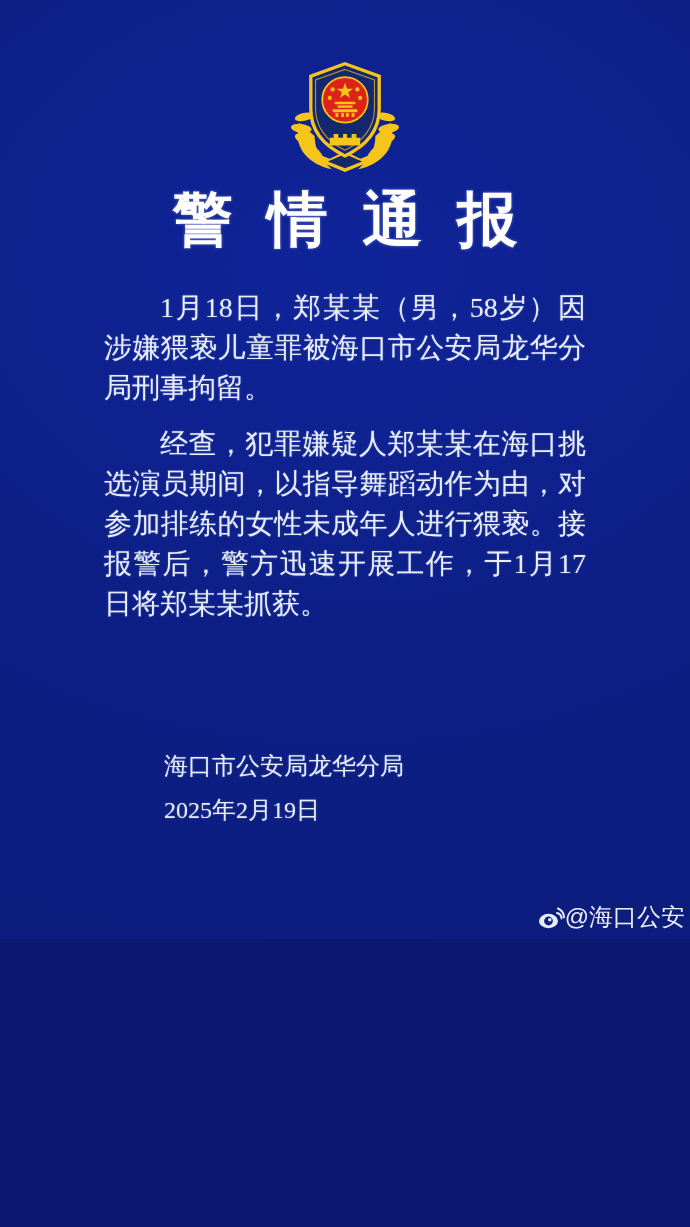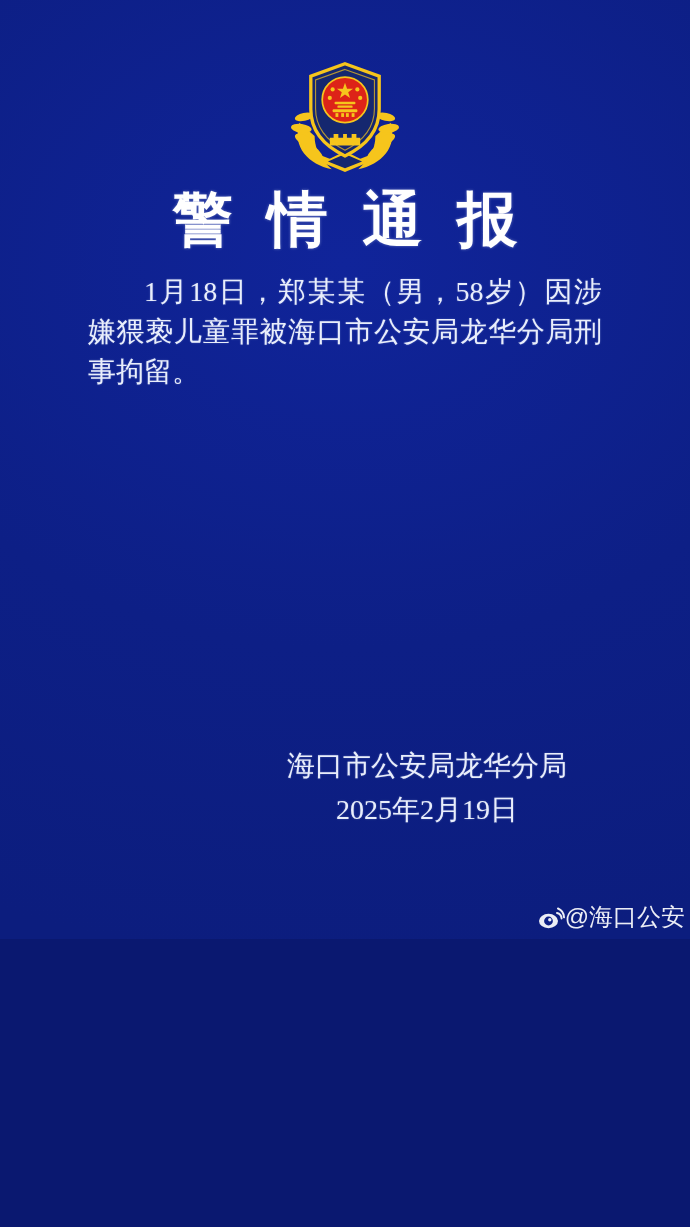--- a/index.html
+++ b/index.html
@@ -36,30 +36,29 @@
     position: absolute;
     top: 272px; left: 88px;
     width: 514px;
     color: #e9eefb;
     font-size: 28px;
     line-height: 40px;
     text-align: justify;
     text-shadow: 0 0 2px rgba(200,215,255,0.35);
   }
   .body-text p {
-    margin: 0;
+    margin: 16px;
     text-indent: 2em;
   }
   .signature {
     position: absolute;
-    top: 744px; left: 172px;
+    top: 744px; left: 164px;
     width: 510px;
-    text-align: center;
     color: #e9eefb;
-    font-size: 28px;
+    font-size: 24px;
     line-height: 44px;
     text-shadow: 0 0 2px rgba(200,215,255,0.35);
   }
   .watermark {
     position: absolute;
     right: 5px; bottom: 6px;
     display: flex;
     align-items: center;
     gap: 0;
     color: rgba(255,255,255,0.92);
@@ -118,20 +117,21 @@
       </g>
 
       <path d="M44,82 h4 v-4 h5 v4 h5 v-4 h4 v4 h5 v-4 h5 v4 h4 v8 h-32 Z" fill="#f6c51c"></path>
     </svg>
   </div>
 
   <div class="title">警情通报</div>
 
   <div class="body-text">
     <p>1月18日，郑某某（男，58岁）因涉嫌猥亵儿童罪被海口市公安局龙华分局刑事拘留。</p>
+    <p>经查，犯罪嫌疑人郑某某在海口挑选演员期间，以指导舞蹈动作为由，对参加排练的女性未成年人进行猥亵。接报警后，警方迅速开展工作，于1月17日将郑某某抓获。</p>
   </div>
 
   <div class="signature">
     <div>海口市公安局龙华分局</div>
     <div>2025年2月19日</div>
   </div>
 
   <div class="watermark">
     <svg width="27" height="23" viewBox="0 0 27 23">
       <g fill="none" stroke="rgba(255,255,255,0.92)" stroke-width="2" stroke-linecap="round">

